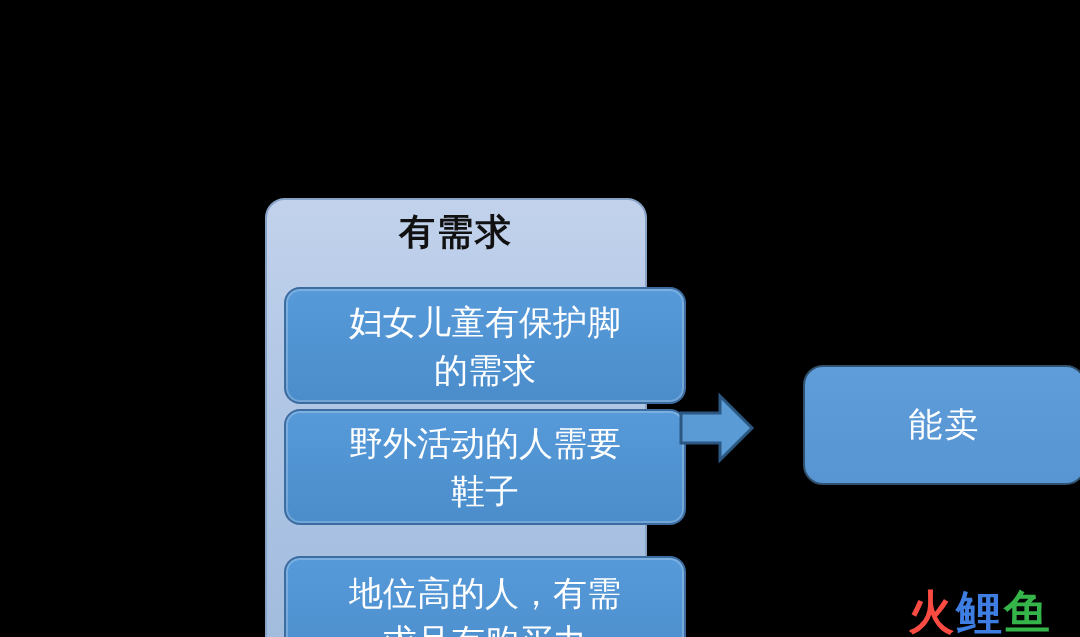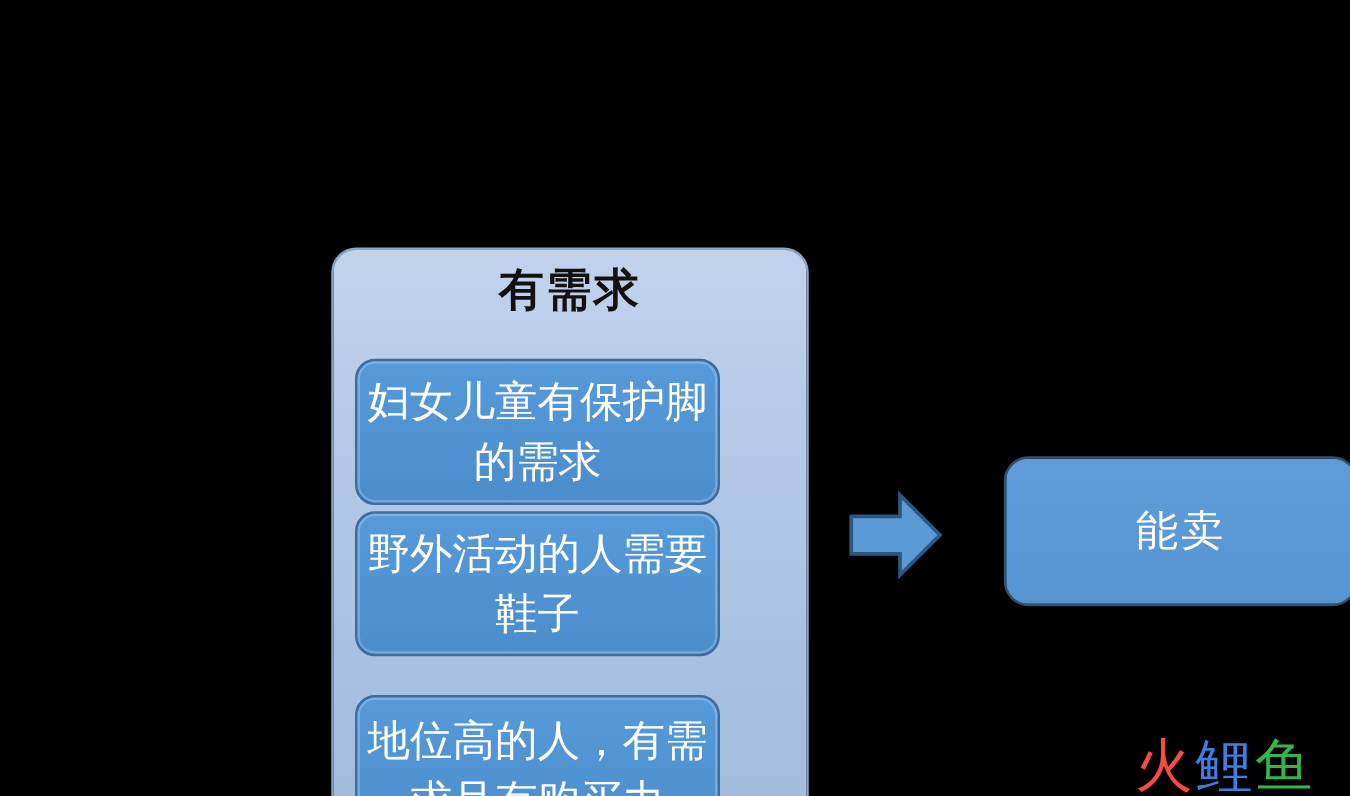--- a/index.html
+++ b/index.html
@@ -39,21 +39,21 @@
     font-weight: bold;
     color: #111111;
     letter-spacing: 2px;
     line-height: 44px;
   }
 
   
   .item-box {
     position: absolute;
     left: 17px;
-    width: 292px;
+    width: 402px;
     box-sizing: border-box;
     border: 2px solid #3c6ca0;
     border-radius: 16px;
     background: linear-gradient(180deg, #579ad9 0%, #4b8dcb 100%);
     box-shadow: inset 0 0 0 2px rgba(255,255,255,0.22);
     display: flex;
     align-items: center;
     justify-content: center;
     text-align: center;
     color: #ffffff;
@@ -93,21 +93,21 @@
     letter-spacing: 2px;
     margin-left: 11px;
   }
 
   
   .watermark {
     position: absolute;
     left: 908px;
     top: 588px;
     font-size: 46px;
-    font-weight: normal;
+    font-weight: bold;
     letter-spacing: 2px;
     line-height: 48px;
     white-space: nowrap;
   }
 </style>
 </head>
 <body>
 
 <div class="canvas">
 

